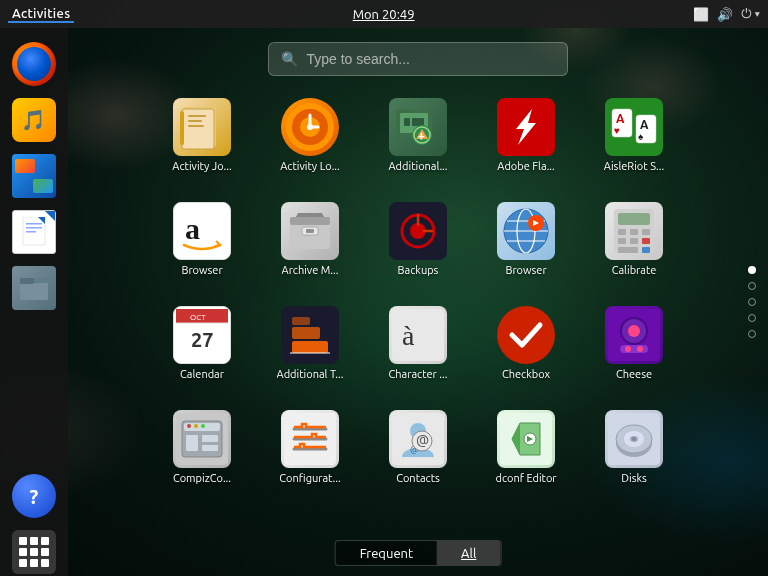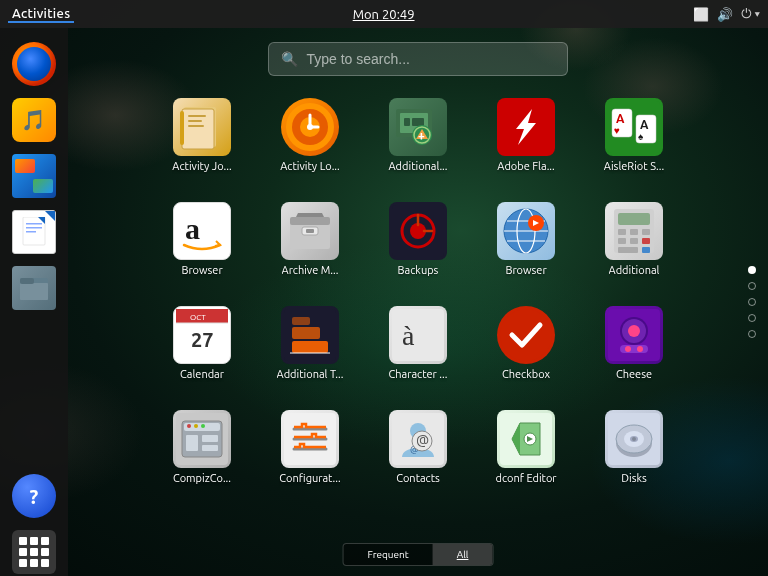--- a/index.html
+++ b/index.html
@@ -346,21 +346,21 @@
       transform: translateX(-50%);
       display: flex;
       background: rgba(0,0,0,0.4);
       border-radius: 4px;
       overflow: hidden;
       border: 1px solid rgba(255,255,255,0.2);
     }
     .tab-btn {
       padding: 5px 24px;
       color: #fff;
-      font-size: 10px;
+      font-size: 13px;
       cursor: pointer;
     }
     .tab-btn.active {
       background: rgba(80,80,80,0.7);
       text-decoration: underline;
     }
   </style>
 </head>
 <body>
 
@@ -566,21 +566,21 @@
           <rect x="10" y="24" width="8" height="6" rx="1" fill="#aaa"></rect>
           <rect x="22" y="24" width="8" height="6" rx="1" fill="#aaa"></rect>
           <rect x="34" y="24" width="8" height="6" rx="1" fill="#aaa"></rect>
           <rect x="10" y="33" width="8" height="6" rx="1" fill="#aaa"></rect>
           <rect x="22" y="33" width="8" height="6" rx="1" fill="#aaa"></rect>
           <rect x="34" y="33" width="8" height="6" rx="1" fill="#cc4444"></rect>
           <rect x="10" y="42" width="20" height="6" rx="1" fill="#aaa"></rect>
           <rect x="34" y="42" width="8" height="6" rx="1" fill="#4488cc"></rect>
         </svg>
       </div>
-      <span class="app-label">Additional</span>
+      <span class="app-label">Calibrate</span>
     </div>
 
     <div class="app-item">
       <div class="app-icon" style="background:#fff; border:1px solid #ddd; overflow:hidden;">
         <svg width="52" height="52" viewBox="0 0 52 52">
           <rect width="52" height="14" fill="#cc3333"></rect>
           <rect y="14" width="52" height="38" fill="#fff"></rect>
           <text x="15" y="38" font-size="20" font-weight="bold" fill="#333">27</text>
           <line x1="0" y1="14" x2="52" y2="14" stroke="#ddd" stroke-width="1"></line>
           <text x="14" y="11" font-size="8" fill="#fff">OCT</text>

